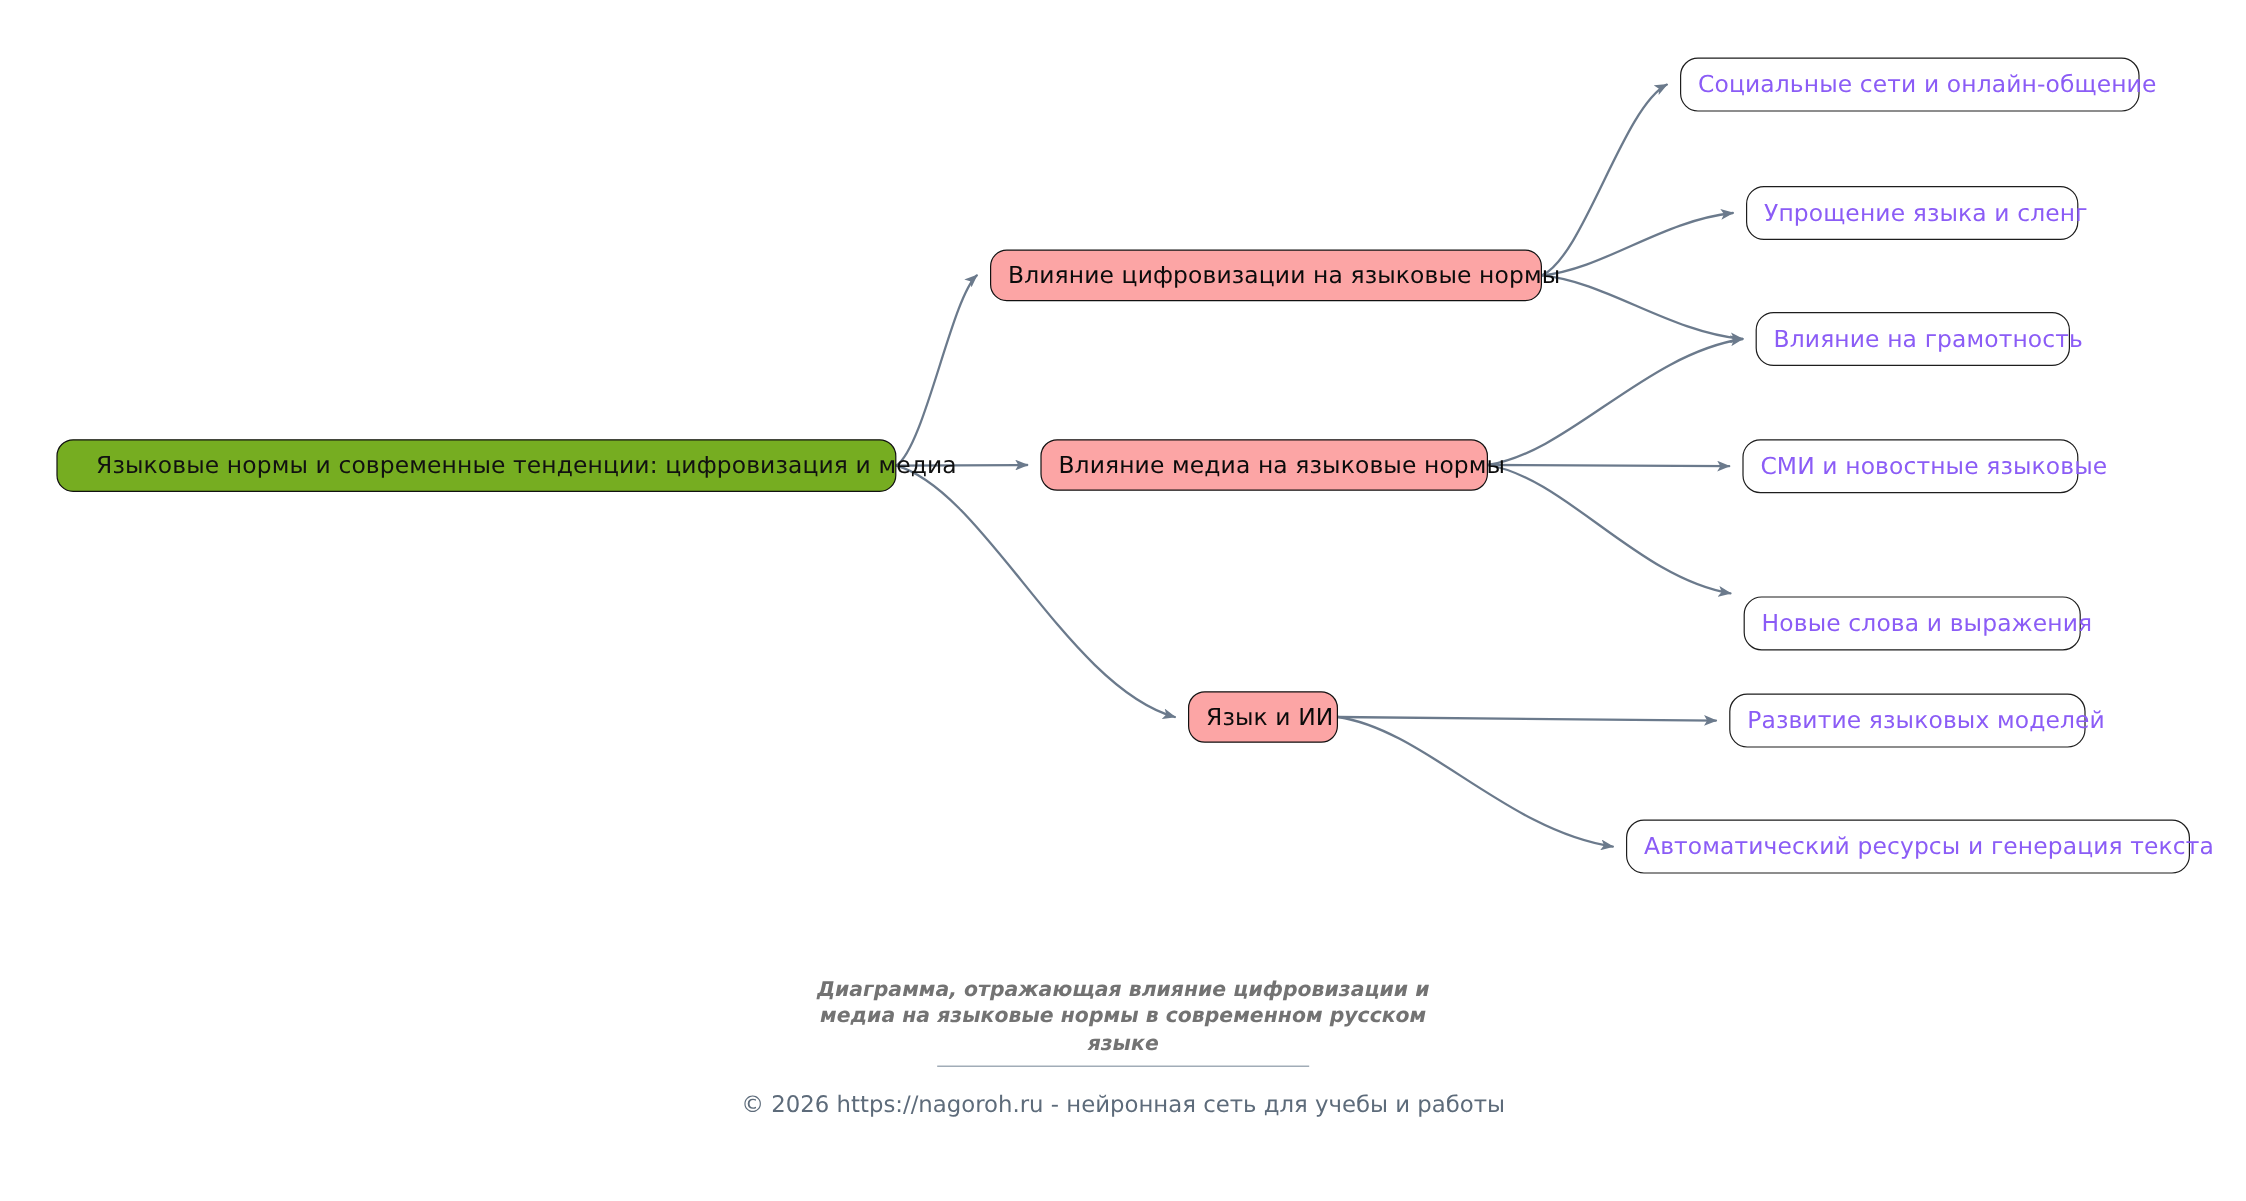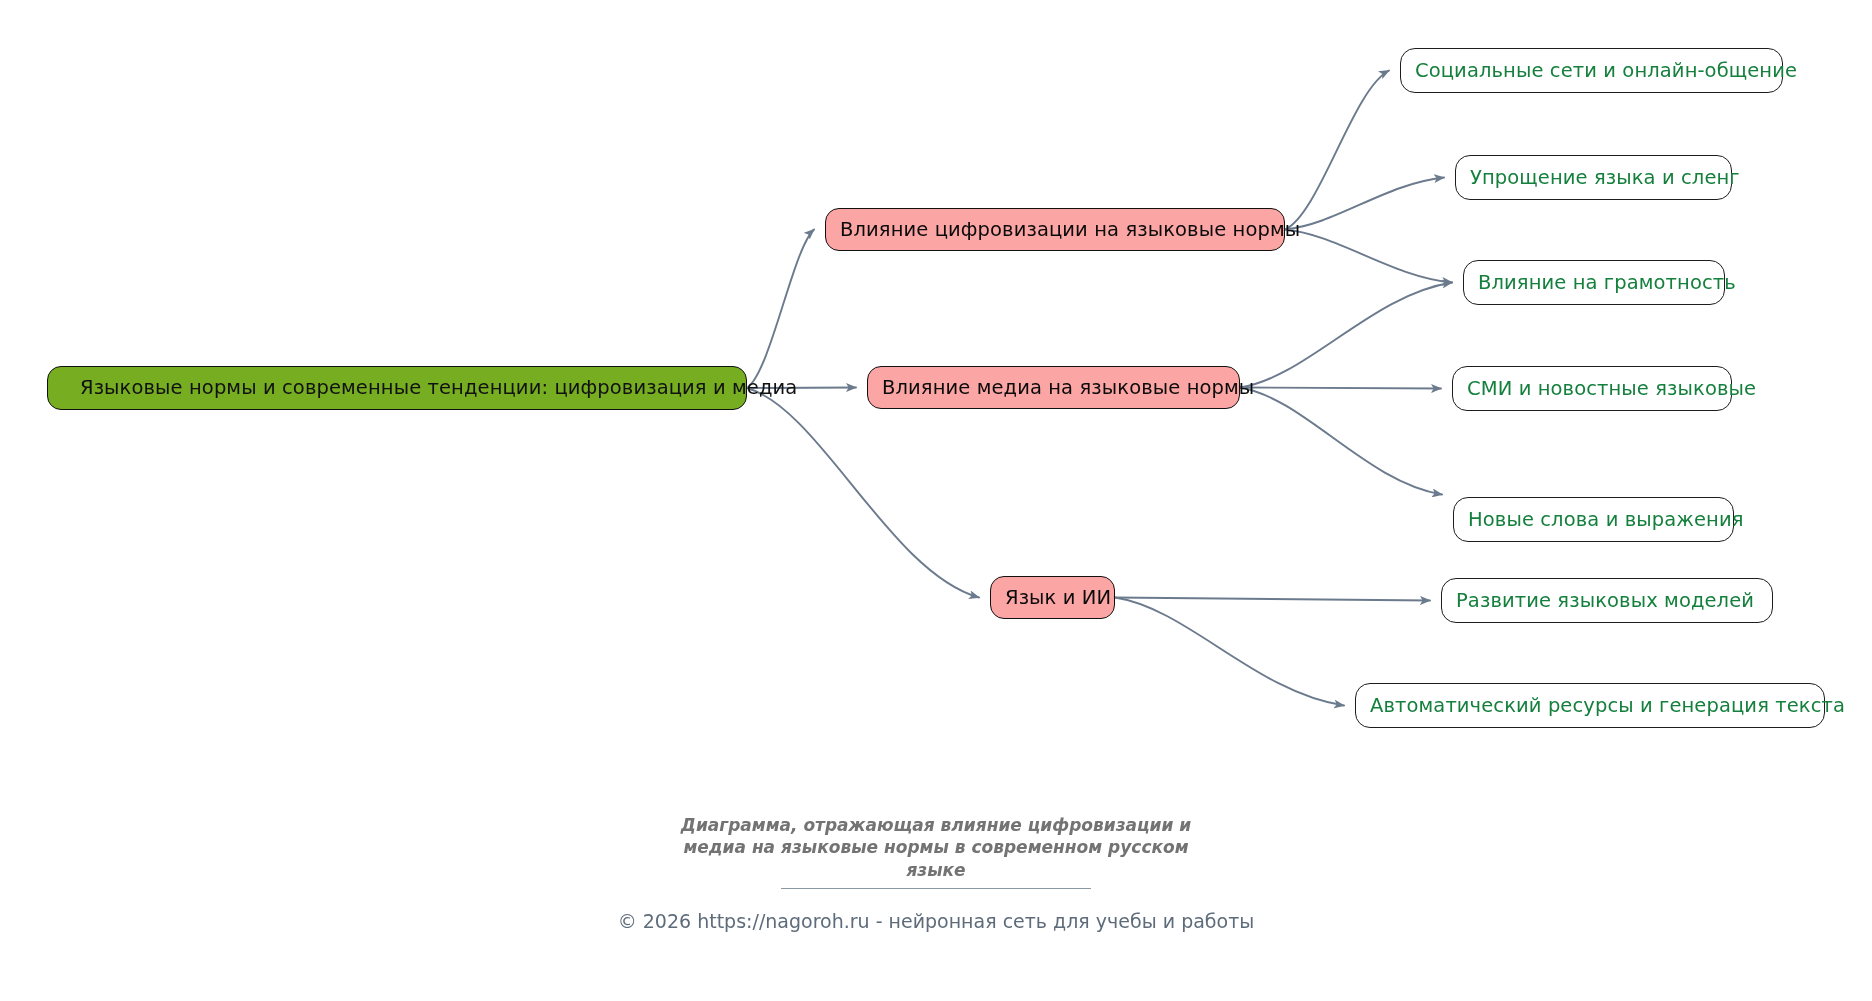--- a/index.html
+++ b/index.html
@@ -60,21 +60,21 @@
   }
   .node.branch .label {
     color: #0b0b0b;
   }
   .node.leaf {
     background: #ffffff;
     border: 1.7px solid #1d1d1d;
     border-radius: 15px;
   }
   .node.leaf .label {
-    color: #15803d;
+    color: #8b5cf6;
   }
   .caption {
     position: absolute;
     left: 50%;
     transform: translateX(-50%);
     text-align: center;
     color: #737373;
     font-weight: bold;
     font-size: 17px;
     line-height: 1.32;
@@ -145,21 +145,21 @@
       </div>
       <div class="node leaf" style="left: 1463px; top: 260px; width: 262px; height: 45px;">
         <span class="label">Влияние на грамотность</span>
       </div>
       <div class="node leaf" style="left: 1452px; top: 366px; width: 280px; height: 45px;">
         <span class="label">СМИ и новостные языковые</span>
       </div>
       <div class="node leaf" style="left: 1453px; top: 472px; width: 281px; height: 45px; margin-top: 25px;">
         <span class="label">Новые слова и выражения</span>
       </div>
-      <div class="node leaf" style="left: 1441px; top: 578px; width: 332px; height: 45px; text-align: right;">
+      <div class="node leaf" style="left: 1441px; top: 578px; width: 297px; height: 45px; text-align: right;">
         <span class="label">Развитие языковых моделей</span>
       </div>
       <div class="node leaf" style="left: 1355px; top: 683px; width: 470px; height: 45px;">
         <span class="label">Автоматический ресурсы и генерация текста</span>
       </div>
     </div>
 
   <div class="caption" style="top: 814px;">
     <span>Диаграмма, отражающая влияние цифровизации и медиа на языковые нормы в современном русском языке</span>
   </div>

